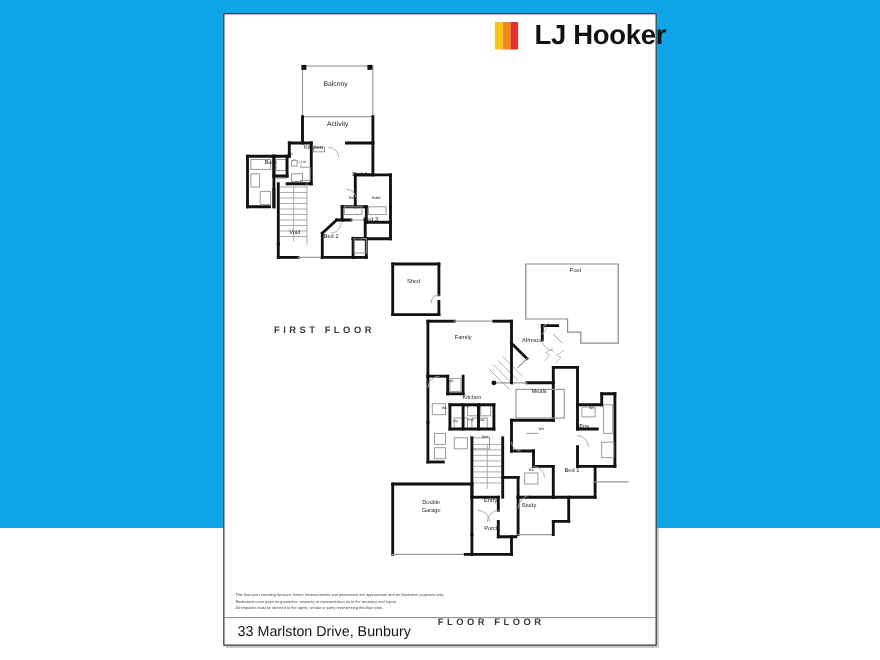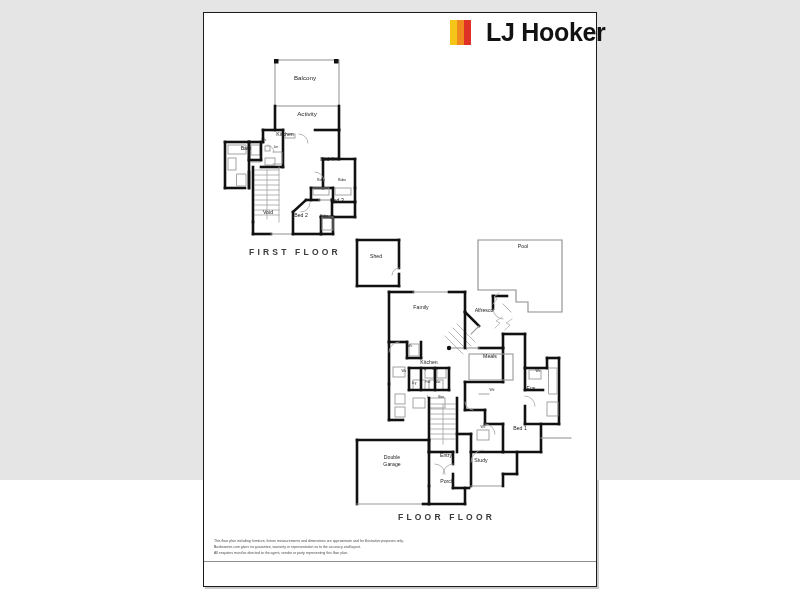--- a/index.html
+++ b/index.html
@@ -4,21 +4,21 @@
 <style>
   html,body{margin:0;padding:0;}
   body{
     width:800px;height:600px;
     background:#ffffff;
     font-family:"Liberation Sans", sans-serif;
     overflow:hidden;
   }
   #page{
     position:absolute;left:0;top:0;width:800px;height:480px;
-    background:#e5e5e5;
+    background:#0ea5e9;
   }
   
   .sheet{
     position:absolute;
     left:203px;top:12px;
     width:394px;height:575px;
     background:#ffffff;
     border:1.5px solid #1b1b1b;
     box-sizing:border-box;
   }
@@ -41,21 +41,21 @@
     font-size:25px;font-weight:bold;color:#121212;
     letter-spacing:-0.3px;line-height:25px;white-space:nowrap;
   }
   
   .plan{position:absolute;left:203px;top:12px;width:394px;height:575px;}
   .plan svg{position:absolute;left:0;top:0;}
   
   .floor-caption{
     position:absolute;
     font-size:8.5px;font-weight:bold;color:#3a3a3a;
-    letter-spacing:3.2px;white-space:nowrap;
+    letter-spacing:3.2px;white-space:nowrap;margin-top:48px;
   }
   #cap-first{left:249px;top:247px;}
   #cap-ground{left:398px;top:512px;}
   
   .rlabel{
     position:absolute;
     color:#1d1d1d;
     white-space:nowrap;
     transform:translate(-50%,-50%);
     text-align:center;
@@ -416,14 +416,15 @@
       <div class="rlabel sz-md" style="left: 392px; top: 457px;">Double</div>
       <div class="rlabel sz-md" style="left: 392px; top: 464px;">Garage</div>
     </div>
 
   <div class="disclaimer" id="disclaimer">
       <div>This floor plan including furniture, fixture measurements and dimensions are approximate and for illustrative purposes only.</div>
       <div>Boxbrownie.com gives no guarantee, warranty or representation as to the accuracy and layout.</div>
       <div>All enquiries must be directed to the agent, vendor or party representing this floor plan.</div>
     </div>
   <div class="footer-rule"></div>
+  <div class="address">33 Marlston Drive, Bunbury</div>
 
 </div>
 
 </body></html>

